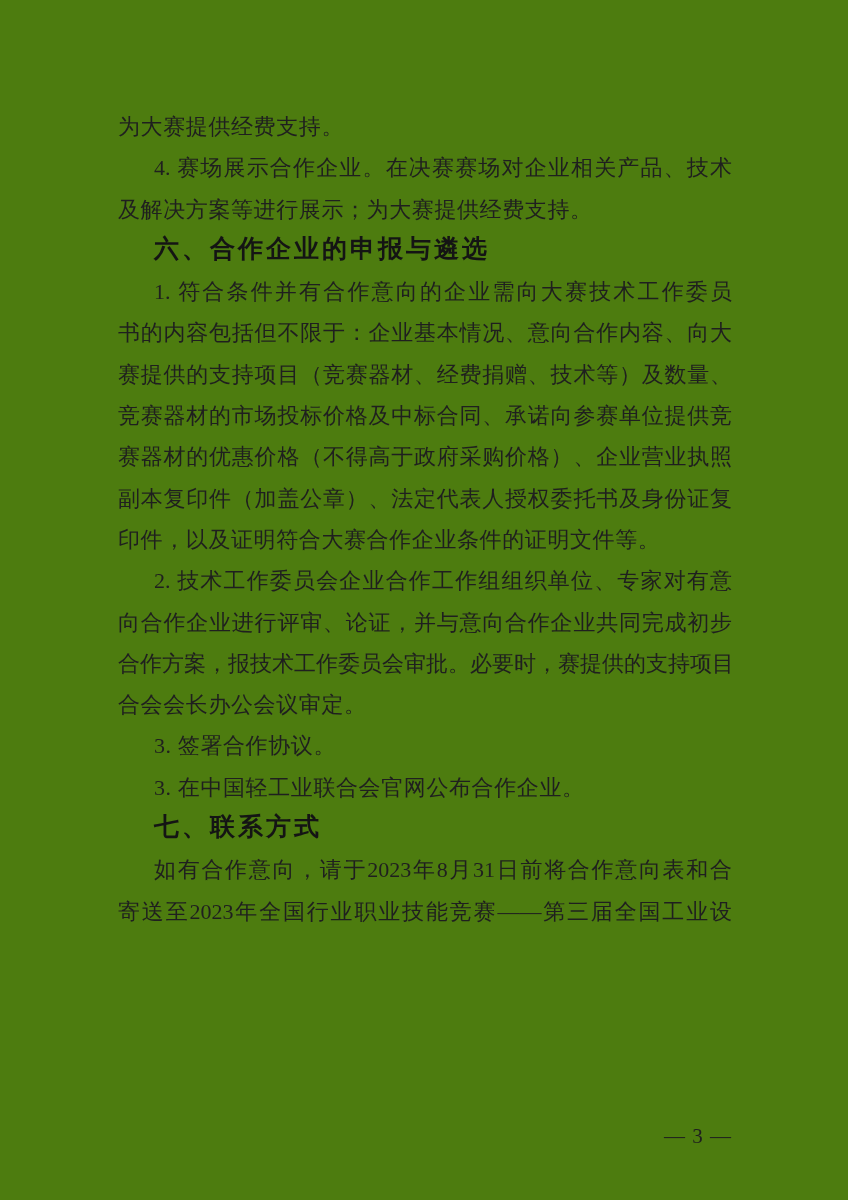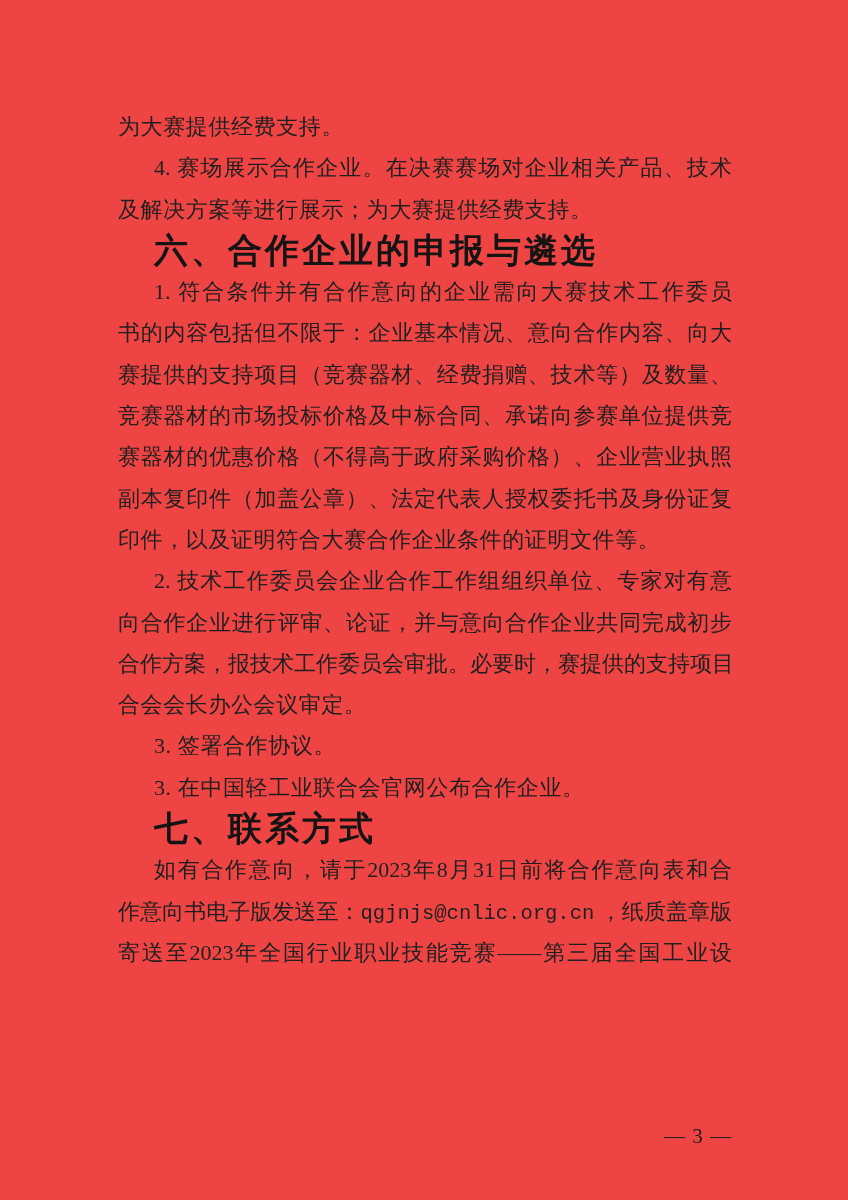--- a/index.html
+++ b/index.html
@@ -4,21 +4,21 @@
 <style>
   html, body {
     margin: 0;
     padding: 0;
     background: #ffffff;
   }
   .page {
     position: relative;
     width: 848px;
     height: 1200px;
-    background: #ef4444;
+    background: #4d7c0f;
     overflow: hidden;
     font-family: "Liberation Serif", "DejaVu Serif", serif;
   }
   .doc {
     position: absolute;
     left: 118px;
     top: 106px;
     width: 614px;
   }
   .line {
@@ -32,23 +32,23 @@
   }
   .fill {
     letter-spacing: 0;
     text-align: justify;
     text-align-last: justify;
   }
   .indent {
     padding-left: 36px;
   }
   .heading {
-    font-family: Liberation Sans, sans-serif;
+    font-family: Liberation Mono, monospace;
     font-weight: 700;
-    font-size: 34px;
+    font-size: 25px;
     letter-spacing: 3px;
     color: #141414;
   }
   .mono {
     font-family: "Liberation Mono", "DejaVu Sans Mono", monospace;
     font-size: 20.5px;
   }
   .footer {
     position: absolute;
     top: 1124px;
@@ -85,19 +85,18 @@
     <div class="line fill">向合作企业进行评审、论证，并与意向合作企业共同完成初步</div>
     <div class="line fill">合作方案，报技术工作委员会审批。必要时，赛提供的支持项目</div>
     <div class="line">合会会长办公会议审定。</div>
 
     <div class="line indent">3. 签署合作协议。</div>
     <div class="line indent">3. 在中国轻工业联合会官网公布合作企业。</div>
 
     <div class="line heading indent">七、联系方式</div>
 
     <div class="line indent fill">如有合作意向，请于2023年8月31日前将合作意向表和合</div>
-    <div class="line fill"><span>作意向书电子版发送至：</span><span class="mono">qgjnjs@cnlic.org.cn</span><span> ，纸质盖章版</span></div>
     <div class="line fill">寄送至2023年全国行业职业技能竞赛——第三届全国工业设</div>
 
   </div>
 
   <div class="footer">— 3 —</div>
 </div>
 
 </body></html>

